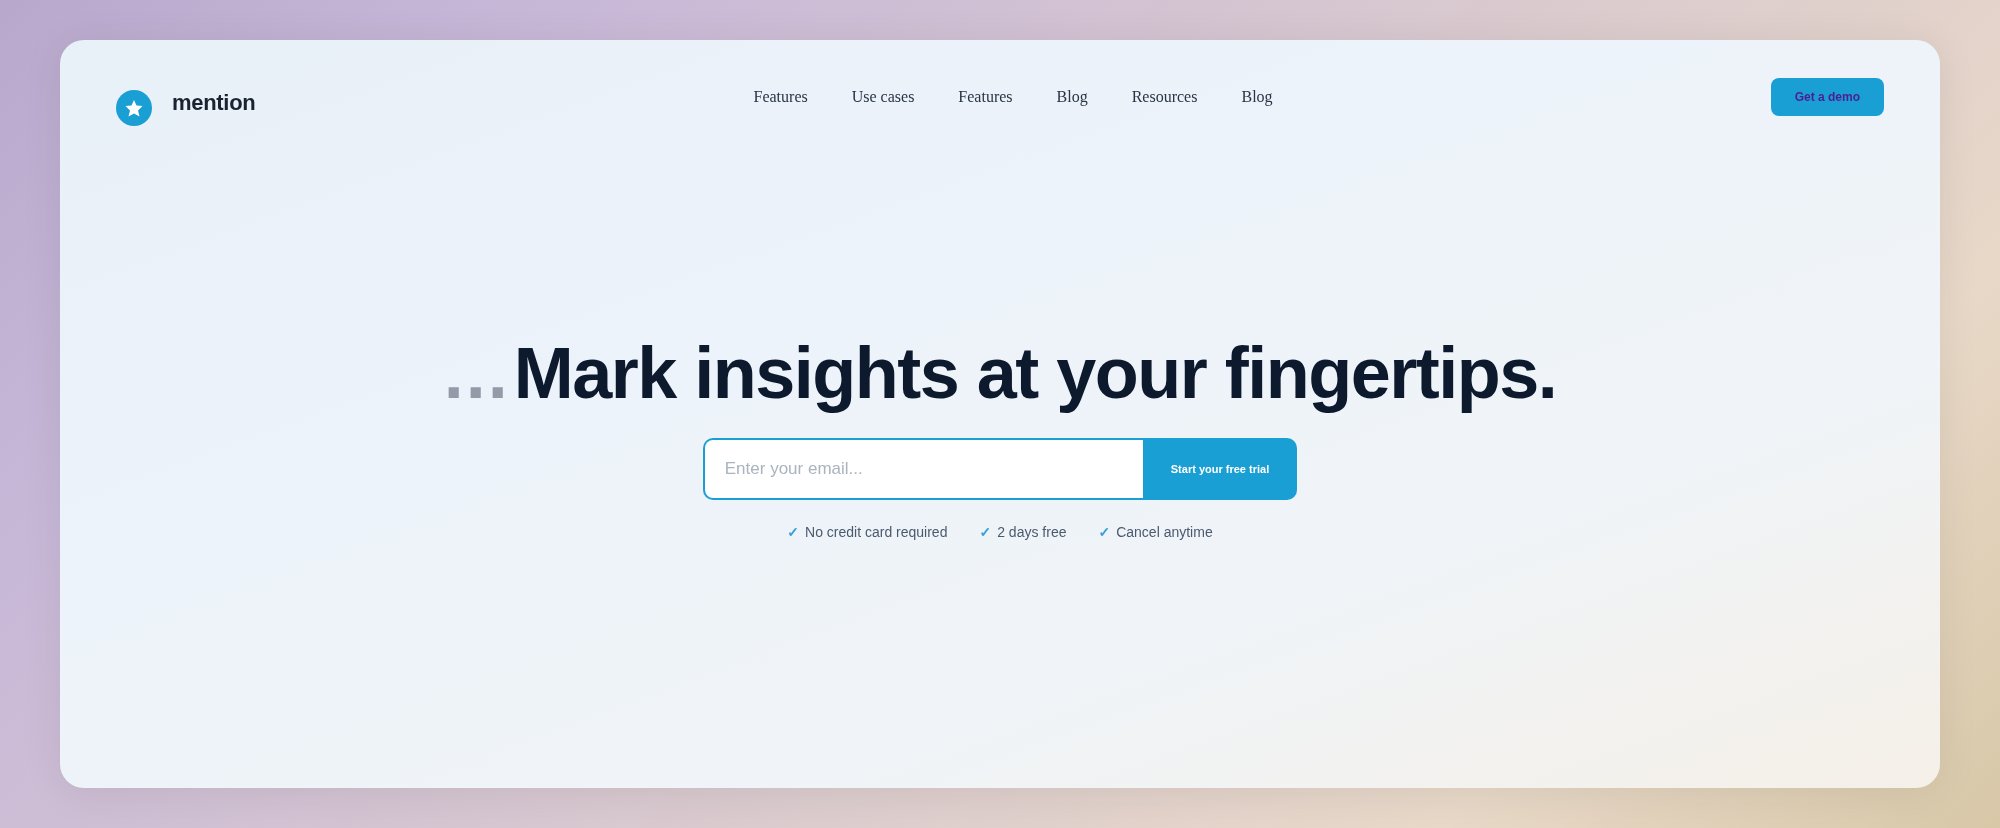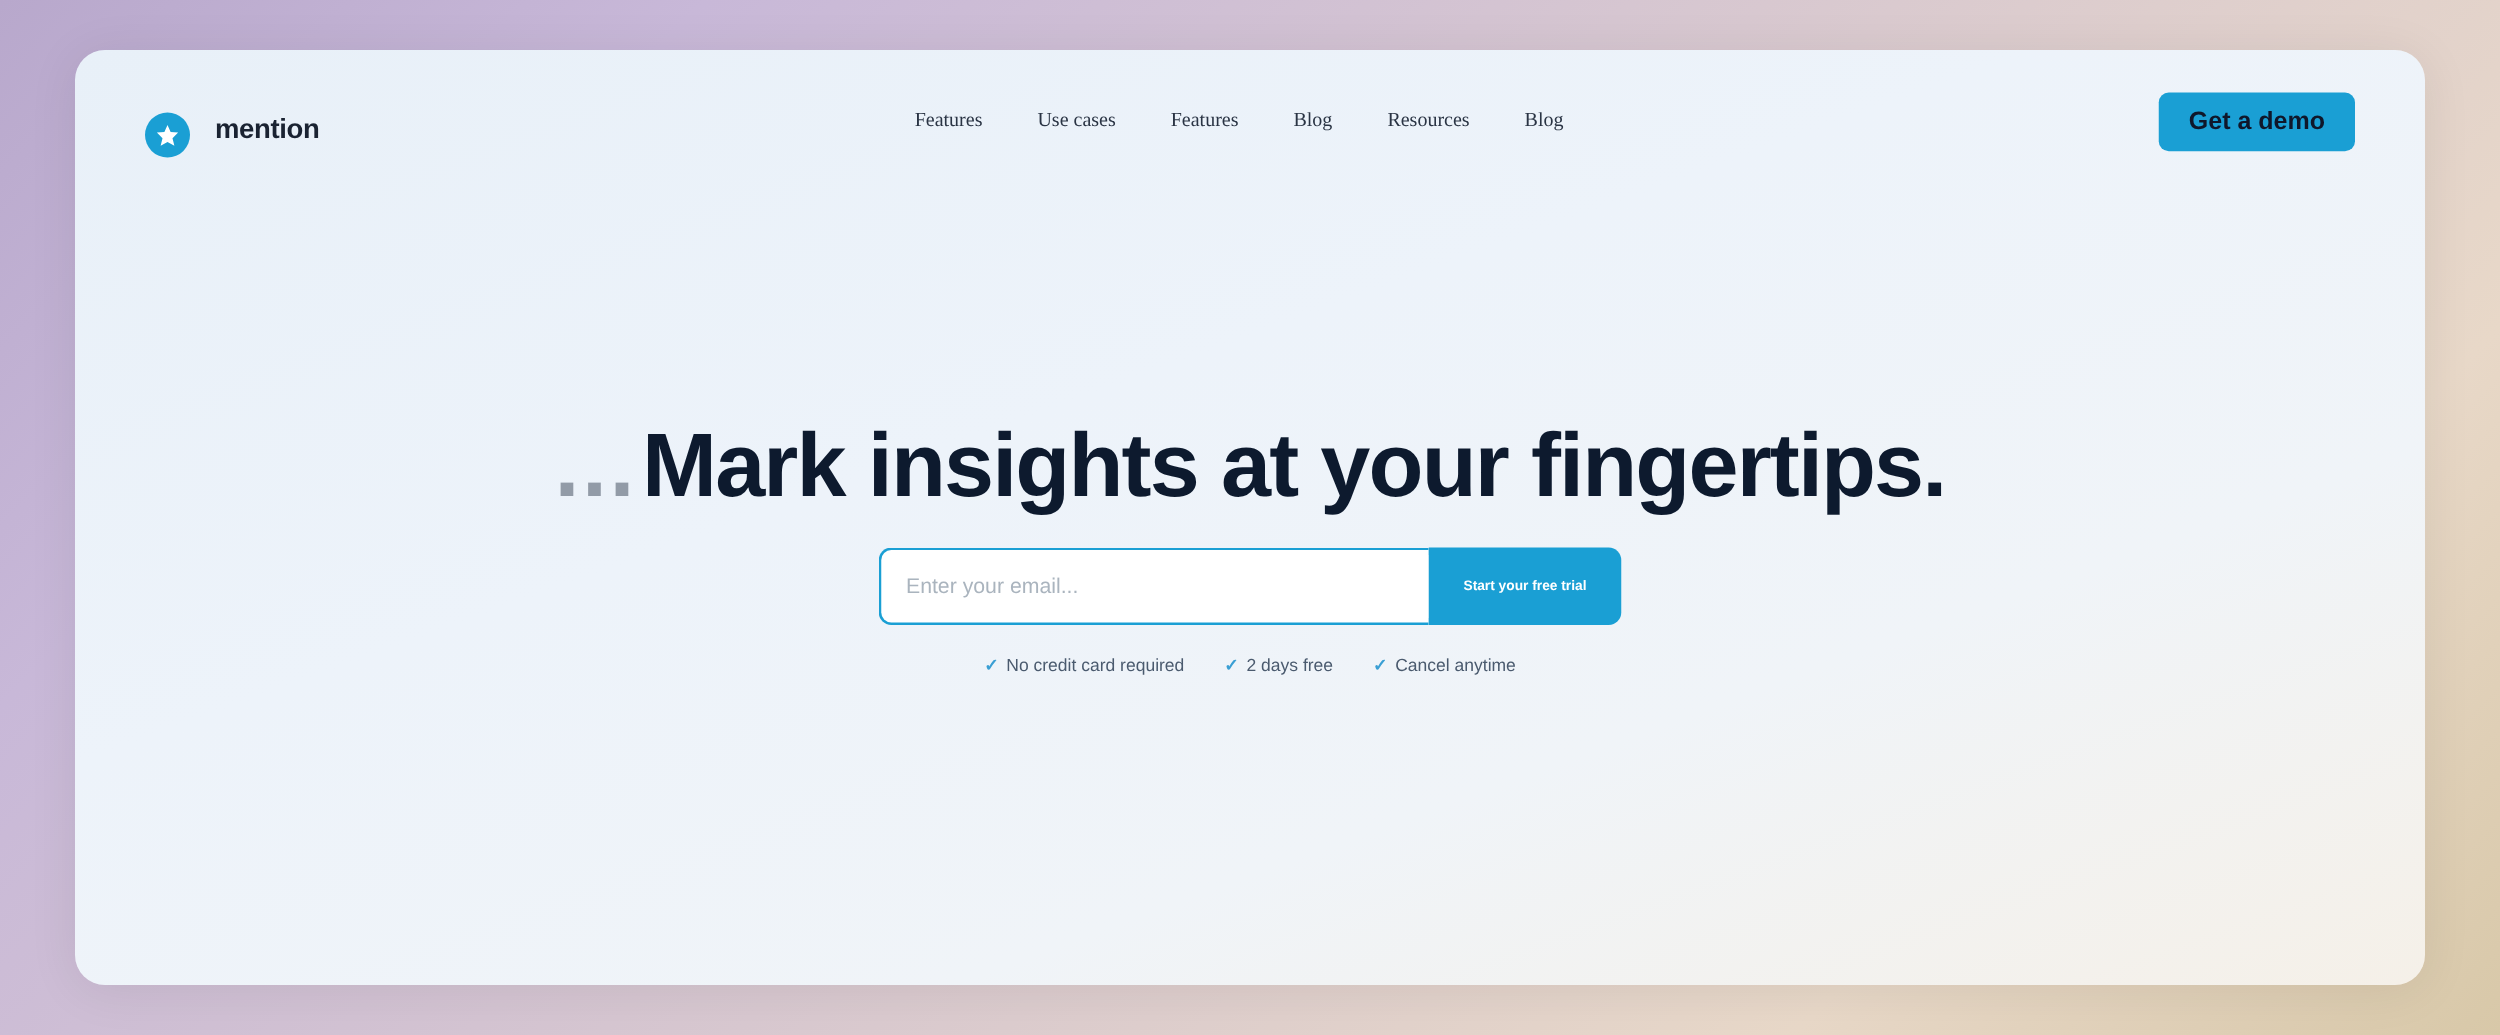--- a/index.html
+++ b/index.html
@@ -83,25 +83,25 @@
     }
 
     .nav-actions {
       display: flex;
       align-items: center;
       gap: 16px;
     }
 
     .btn-demo {
       background: #1a9fd4;
-      color: #0f172a;
+      color: #4c1d95;
       border: none;
       border-radius: 8px;
       padding: 12px 24px;
-      font-size: 20px;
+      font-size: 12px;
       font-weight: 600;
       cursor: pointer;
       white-space: nowrap;
     }
 
     
     .hero {
       flex: 1;
       display: flex;
       flex-direction: column;

